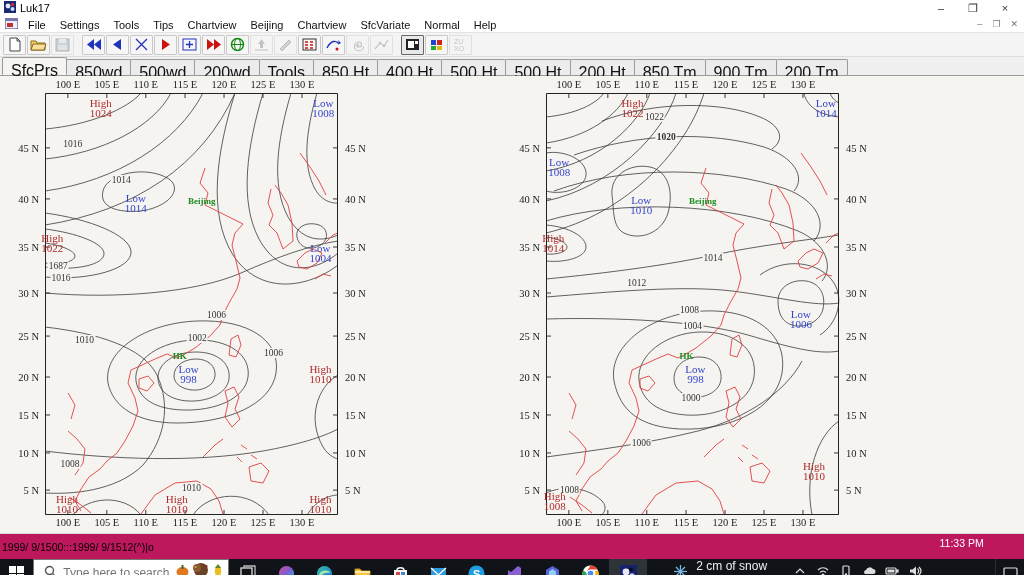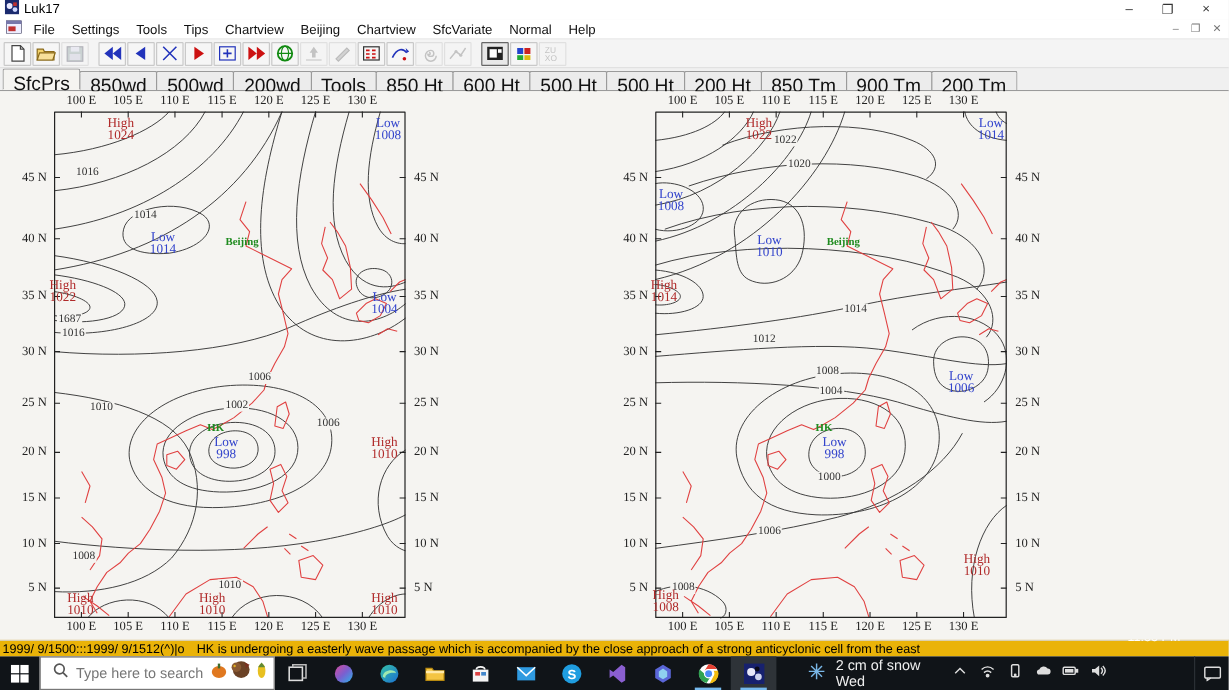--- a/index.html
+++ b/index.html
@@ -37,21 +37,21 @@
   .chart svg.base { position:absolute; left:0; top:0; width:293px; height:422px; overflow:visible; }
   .axis-label { position:absolute; font-family:"Liberation Serif", serif; font-size:10.5px;
                 color:#222; white-space:nowrap; }
   .maplabel { position:absolute; font-family:"Liberation Serif", serif; text-align:center;
               transform:translate(-50%,-50%); line-height:10px; white-space:nowrap; }
   .maplabel.high { color:#b02a2a; font-size:11px; }
   .maplabel.low  { color:#3344cc; font-size:11px; }
   .maplabel.contour { color:#333; font-size:9.5px; background:#f5f4f1; padding:0 1px; }
   .maplabel.city { color:#1f8b1f; font-size:9px; font-weight:bold; }
   
-  .statusbar { height:14px; background:#eab308; border-top:1px solid #d8d8d8;
+  .statusbar { height:26px; background:#be185d; border-top:1px solid #d8d8d8;
                font-size:10.5px; color:#000; display:flex; align-items:center;
                padding-left:2px; white-space:nowrap; overflow:hidden; }
   .statusbar .stamp { margin-right:10px; }
   
   .taskbar { height:28px; background:#101418; display:flex; align-items:stretch; color:#fff; }
   .tb-start { width:40px; display:flex; align-items:center; justify-content:center; }
   .tb-search { width:196px; background:#ffffff; display:flex; align-items:center;
                border:1px solid #777; margin:0; }
   .tb-search input { border:none; outline:none; flex:1; font-size:12px; color:#555;
                      font-family:"Liberation Sans", sans-serif; background:transparent; min-width:0; }
@@ -227,21 +227,21 @@
     </div>
   </div>
 
 <div class="tabstrip" id="tabstrip">
     <span class="tab active">SfcPrs</span>
     <span class="tab">850wd</span>
     <span class="tab">500wd</span>
     <span class="tab">200wd</span>
     <span class="tab">Tools</span>
     <span class="tab">850 Ht</span>
-    <span class="tab">600 Ht</span>
+    <span class="tab">400 Ht</span>
     <span class="tab">500 Ht</span>
     <span class="tab">500 Ht</span>
     <span class="tab">200 Ht</span>
     <span class="tab">850 Tm</span>
     <span class="tab">900 Tm</span>
     <span class="tab">200 Tm</span>
   </div>
 
 <div class="client">
   <div class="chart" id="chart-left" style="left:45px;">
@@ -419,21 +419,21 @@
       <span class="axis-label" style="left:300px;top:67.3%;transform:translateY(-50%);">20 N</span>
       <span class="axis-label" style="right:299px;top:76.3%;transform:translateY(-50%);">15 N</span>
       <span class="axis-label" style="left:300px;top:76.3%;transform:translateY(-50%);">15 N</span>
       <span class="axis-label" style="right:299px;top:85.3%;transform:translateY(-50%);">10 N</span>
       <span class="axis-label" style="left:300px;top:85.3%;transform:translateY(-50%);">10 N</span>
       <span class="axis-label" style="right:299px;top:94.1%;transform:translateY(-50%);">5 N</span>
       <span class="axis-label" style="left:300px;top:94.1%;transform:translateY(-50%);">5 N</span>
       <div class="maplabel high" style="left: 29.5%; top: 3.5%;">High<br>1022</div>
       <div class="maplabel low" style="left: 95.5%; top: 3.5%;">Low<br>1014</div>
       <div class="maplabel contour" style="left: 37%; top: 5.8%;">1022</div>
-      <div class="maplabel contour" style="left: 41%; top: 10.5%;">1020</div>
+      <div class="maplabel contour" style="left: 41%; top: 10.5%; font-weight: bold;">1020</div>
       <div class="maplabel low" style="left: 4.5%; top: 17.5%;">Low<br>1008</div>
       <div class="maplabel low" style="left: 32.5%; top: 26.5%;">Low<br>1010</div>
       <div class="maplabel city" style="left: 53.5%; top: 25.5%;">Beijing</div>
       <div class="maplabel high" style="left: 2.5%; top: 35.5%;">High<br>1014</div>
       <div class="maplabel contour" style="left: 57%; top: 39%;">1014</div>
       <div class="maplabel contour" style="left: 31%; top: 45%; text-align: right;">1012</div>
       <div class="maplabel contour" style="left: 49%; top: 51.4%;">1008</div>
       <div class="maplabel contour" style="left: 50%; top: 55.3%;">1004</div>
       <div class="maplabel low" style="left: 87%; top: 53.5%;">Low<br>1006</div>
       <div class="maplabel city" style="left: 48%; top: 62.3%;">HK</div>
@@ -441,21 +441,20 @@
       <div class="maplabel contour" style="left: 49.5%; top: 72.3%;">1000</div>
       <div class="maplabel contour" style="left: 32.5%; top: 83%;">1006</div>
       <div class="maplabel high" style="left: 91.5%; top: 89.5%;">High<br>1010</div>
       <div class="maplabel contour" style="left: 8%; top: 94%;">1008</div>
       <div class="maplabel high" style="left: 3%; top: 96.8%;">High<br>1008</div>
     </div>
 </div>
 
 <div class="statusbar">
   <span class="stamp">1999/ 9/1500:::1999/ 9/1512(^)|o</span>
-  <span>HK is undergoing a easterly wave passage which is accompanied by the close approach of a strong anticyclonic cell from the east</span>
 </div>
 
 <div class="taskbar">
   <div class="tb-start">
     <svg width="15" height="15">
         <rect x="0" y="0" width="7" height="7" fill="#fff"></rect>
         <rect x="8" y="0" width="7" height="7" fill="#fff"></rect>
         <rect x="0" y="8" width="7" height="7" fill="#fff"></rect>
         <rect x="8" y="8" width="7" height="7" fill="#fff"></rect>
       </svg>

